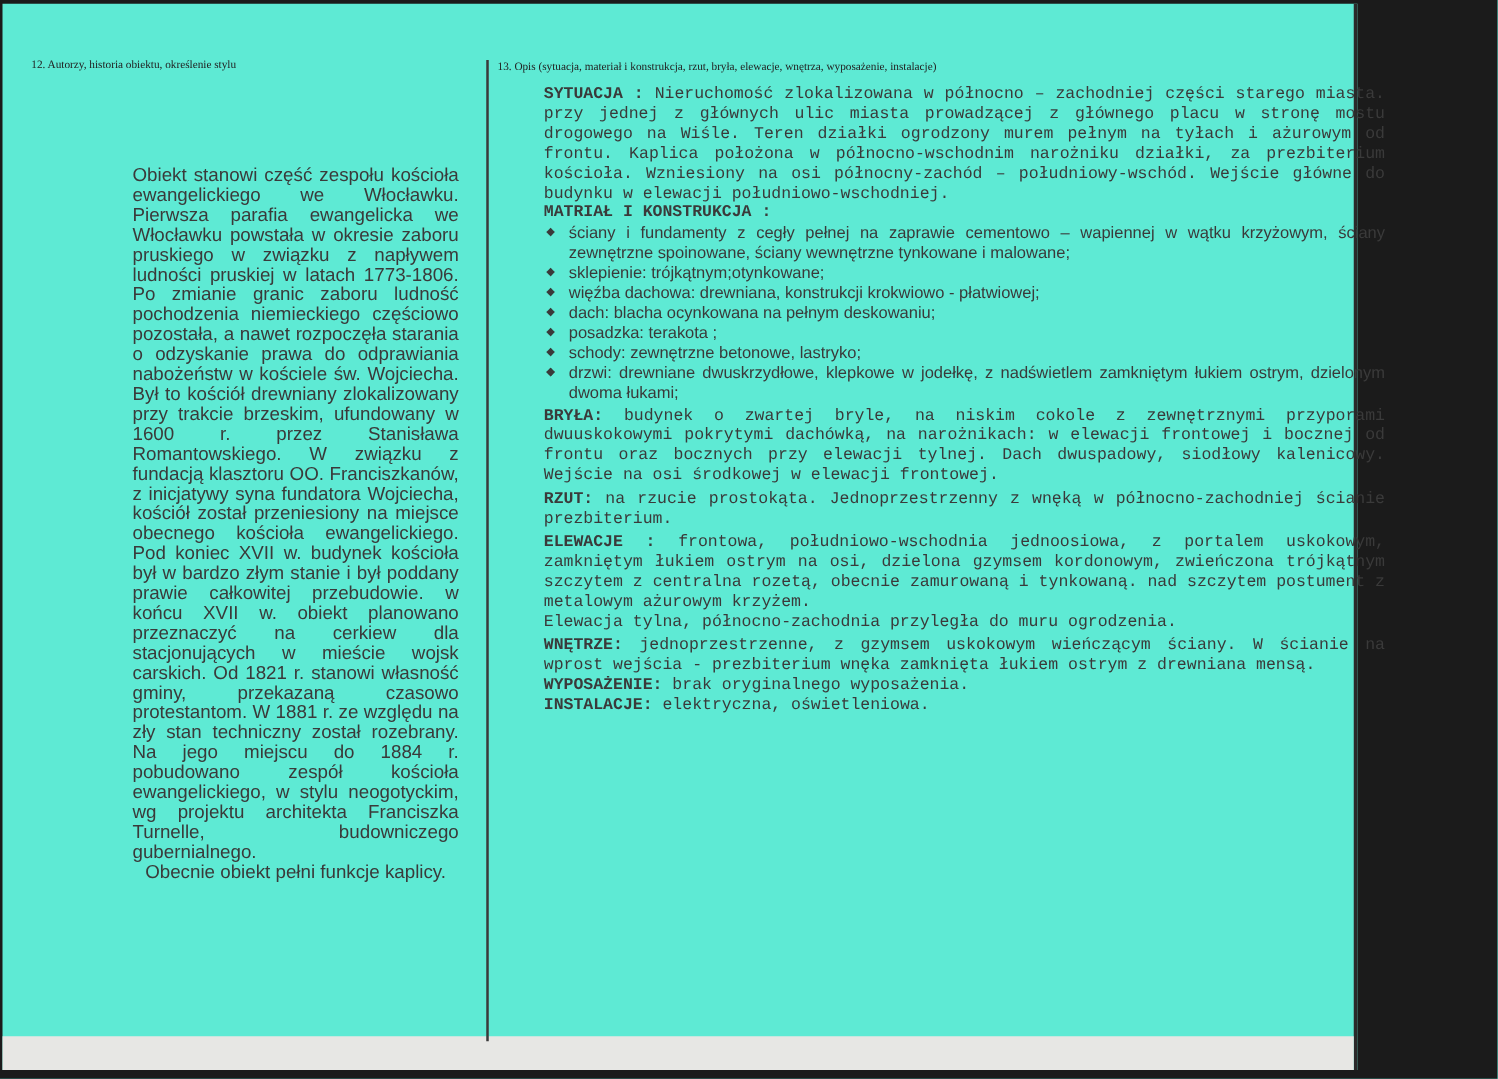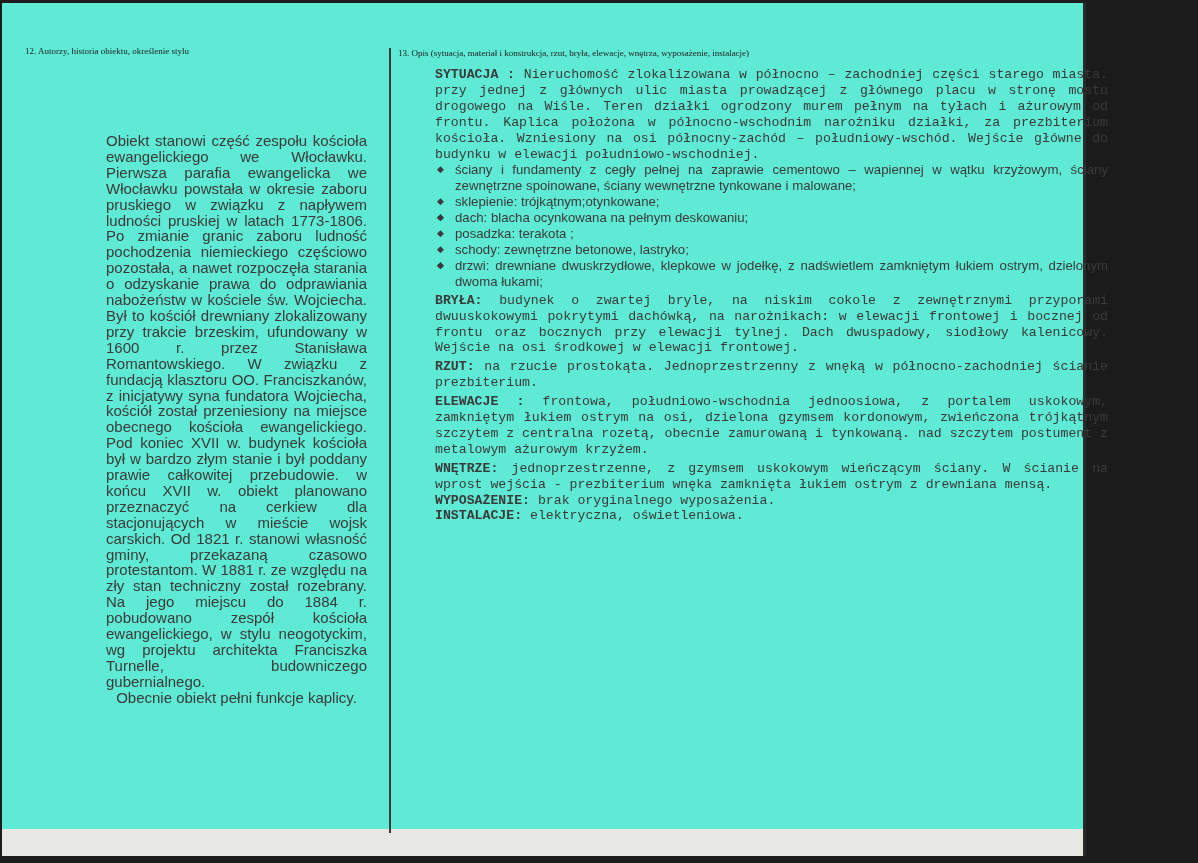--- a/index.html
+++ b/index.html
@@ -87,42 +87,44 @@
   <div class="left-text">
     <p>Obiekt stanowi część zespołu kościoła ewangelickiego we Włocławku. Pierwsza parafia ewangelicka we Włocławku powstała w okresie zaboru pruskiego w związku z napływem ludności pruskiej w latach 1773-1806. Po zmianie granic zaboru ludność pochodzenia niemieckiego częściowo pozostała, a nawet rozpoczęła starania o odzyskanie prawa do odprawiania nabożeństw w kościele św. Wojciecha. Był to kościół drewniany zlokalizowany przy trakcie brzeskim, ufundowany w 1600 r. przez Stanisława Romantowskiego. W związku z fundacją klasztoru OO. Franciszkanów, z inicjatywy syna fundatora Wojciecha, kościół został przeniesiony na miejsce obecnego kościoła ewangelickiego. Pod koniec XVII w. budynek kościoła był w bardzo złym stanie i był poddany prawie całkowitej przebudowie. w końcu XVII w. obiekt planowano przeznaczyć na cerkiew dla stacjonujących w mieście wojsk carskich. Od 1821 r. stanowi własność gminy, przekazaną czasowo protestantom. W 1881 r. ze względu na zły stan techniczny został rozebrany. Na jego miejscu do 1884 r. pobudowano zespół kościoła ewangelickiego, w stylu neogotyckim, wg projektu architekta Franciszka Turnelle, budowniczego gubernialnego.</p>
     <p style="text-align:center;">Obecnie obiekt pełni funkcje kaplicy.</p>
   </div>
 
   <div class="right-text">
     <p>
       <span class="heading">SYTUACJA :</span>
       <span>Nieruchomość zlokalizowana w północno – zachodniej części starego miasta. przy jednej z głównych ulic miasta prowadzącej z głównego placu w stronę mostu drogowego na Wiśle. Teren działki ogrodzony murem pełnym na tyłach i ażurowym od frontu. Kaplica położona w północno-wschodnim narożniku działki, za prezbiterium kościoła. Wzniesiony na osi północny-zachód – południowy-wschód. Wejście główne do budynku w elewacji południowo-wschodniej.</span>
     </p>
+    <p class="heading">MATRIAŁ I KONSTRUKCJA :</p>
     <ul class="bullets">
       <li><span class="bullet">◆</span><span>ściany i fundamenty z cegły pełnej na zaprawie cementowo – wapiennej w wątku krzyżowym, ściany zewnętrzne spoinowane, ściany wewnętrzne tynkowane i malowane;</span></li>
       <li><span class="bullet">◆</span><span>sklepienie: trójkątnym;otynkowane;</span></li>
-      <li><span class="bullet">◆</span></li>
+      <li><span class="bullet">◆</span><span>więźba dachowa: drewniana, konstrukcji krokwiowo - płatwiowej;</span></li>
       <li><span class="bullet">◆</span><span>dach: blacha ocynkowana na pełnym deskowaniu;</span></li>
       <li><span class="bullet">◆</span><span>posadzka: terakota ;</span></li>
       <li><span class="bullet">◆</span><span>schody: zewnętrzne betonowe, lastryko;</span></li>
       <li><span class="bullet">◆</span></li>
       <li><span class="bullet">◆</span><span>drzwi: drewniane dwuskrzydłowe, klepkowe w jodełkę, z nadświetlem zamkniętym łukiem ostrym, dzielonym dwoma łukami;</span></li>
     </ul>
     <p class="gap">
       <span class="heading">BRYŁA:</span>
       <span>budynek o zwartej bryle, na niskim cokole z zewnętrznymi przyporami dwuuskokowymi pokrytymi dachówką, na narożnikach: w elewacji frontowej i bocznej od frontu oraz bocznych przy elewacji tylnej. Dach dwuspadowy, siodłowy kalenicowy. Wejście na osi środkowej w elewacji frontowej.</span>
     </p>
     <p class="gap">
       <span class="heading">RZUT:</span>
       <span>na rzucie prostokąta. Jednoprzestrzenny z wnęką w północno-zachodniej ścianie prezbiterium.</span>
     </p>
     <p class="gap">
       <span class="heading">ELEWACJE :</span>
       <span>frontowa, południowo-wschodnia jednoosiowa, z portalem uskokowym, zamkniętym łukiem ostrym na osi, dzielona gzymsem kordonowym, zwieńczona trójkątnym szczytem z centralna rozetą, obecnie zamurowaną i tynkowaną. nad szczytem postument z metalowym ażurowym krzyżem.</span>
     </p>
+    <p>Elewacja tylna, północno-zachodnia przyległa do muru ogrodzenia.</p>
     <p class="gap">
       <span class="heading">WNĘTRZE:</span>
       <span>jednoprzestrzenne, z gzymsem uskokowym wieńczącym ściany. W ścianie na wprost wejścia - prezbiterium wnęka zamknięta łukiem ostrym z drewniana mensą.</span>
     </p>
     <p>
       <span class="heading">WYPOSAŻENIE:</span>
       <span>brak oryginalnego wyposażenia.</span>
     </p>
     <p>
       <span class="heading">INSTALACJE:</span>

